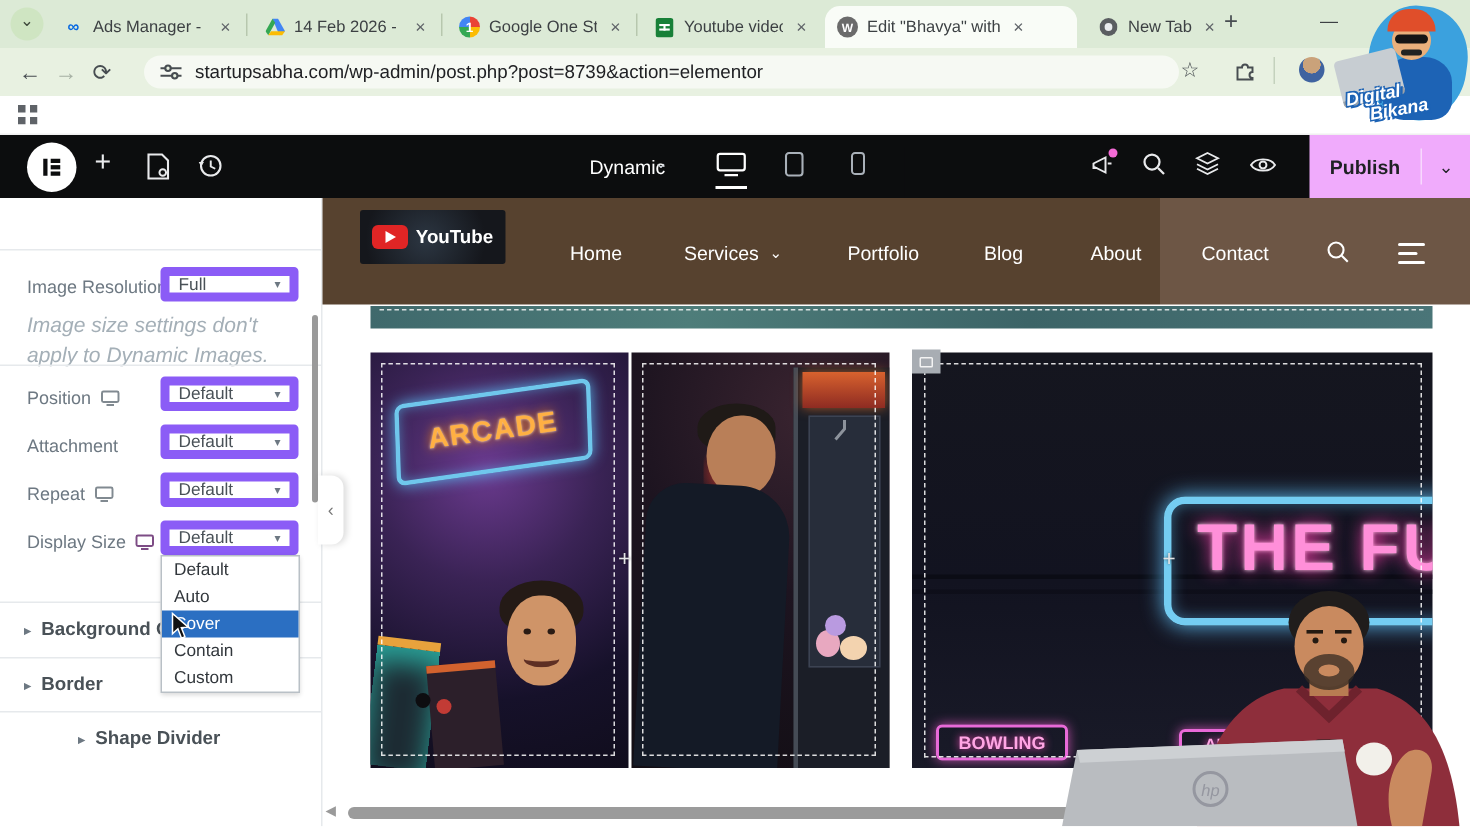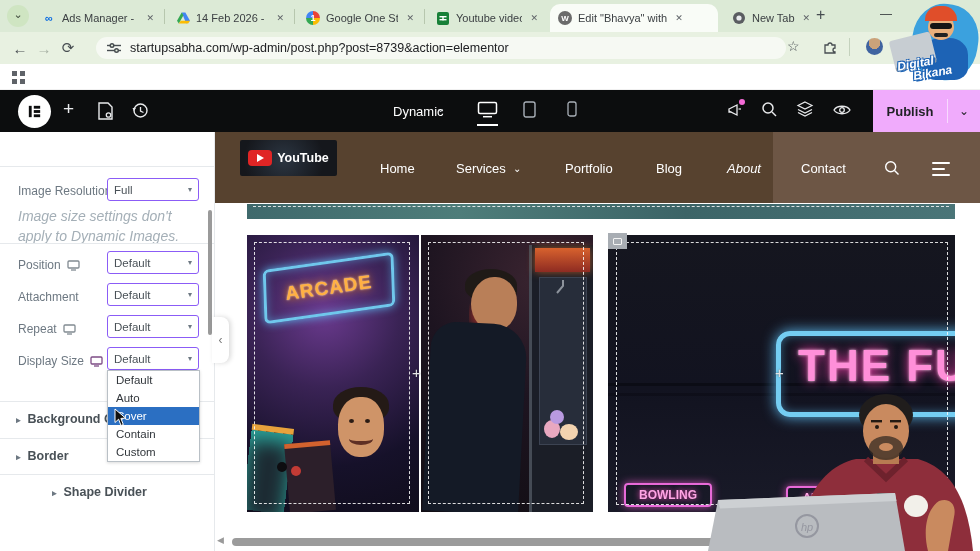--- a/index.html
+++ b/index.html
@@ -39,21 +39,21 @@
   .publish .pl{flex:1;text-align:center;font-size:13px;font-weight:bold;color:#1f2124;}
   .publish .pd{width:1px;height:24px;background:rgba(255,255,255,.55);}
   .publish .pc{width:32px;text-align:center;color:#1f2124;font-size:12px;}
 
   
   .panel{left:0;top:132px;width:215px;height:419px;background:#fff;border-right:1px solid #e6e9ec;}
   .ptitle{position:absolute;left:0;top:139px;width:215px;text-align:center;font-size:14.5px;
     font-weight:bold;color:#495157;}
   .hr{position:absolute;left:0;width:214px;height:1px;background:#e6e9ec;}
   .plabel{position:absolute;left:18px;font-size:12px;color:#6d7882;}
-  .sel{position:absolute;left:107px;width:92px;height:23px;border:1px solid #8b5cf6;border-radius:3px;
+  .sel{position:absolute;left:107px;width:92px;height:23px;border:6px solid #8b5cf6;border-radius:3px;
     background:#fff;display:flex;align-items:center;font-size:11.5px;color:#495157;padding:0 6px;}
   .sel .sv{flex:1;}
   .sel .sc{font-size:8px;color:#6d7882;}
   .pnote{position:absolute;left:18px;top:207px;width:172px;font-size:14px;font-style:italic;
     color:#a4afb7;line-height:1.4;}
   .moni{display:inline-block;margin-left:6px;vertical-align:-2px;}
   .ddown{position:absolute;left:107px;top:370px;width:93px;background:#fff;border:1px solid #b9c0c6;
     z-index:50;box-shadow:0 1px 3px rgba(0,0,0,.15);}
   .opt{height:18px;line-height:18px;padding:0 8px;font-size:11.5px;color:#32373c;white-space:nowrap;}
   .opt.hl{background:#2b6fc2;color:#fff;}
@@ -391,21 +391,21 @@
   <div class="abs phead"></div>
   <div class="plogo">
     <span class="playbtn"></span>
     <span class="plogotxt">YouTube</span>
   </div>
   <span class="pnav" style="left:380px;">Home</span>
   <span class="pnav" style="left:456px;">Services</span>
   <span class="pnav" style="left:513px;font-size:10px;top:163px;">⌄</span>
   <span class="pnav" style="left:565px;">Portfolio</span>
   <span class="pnav" style="left:656px;">Blog</span>
-  <span class="pnav" style="left:727px;font-style:italic;">About</span>
+  <span class="pnav" style="left:727px;">About</span>
   <span class="pnav" style="left:801px;">Contact</span>
   <span class="abs" style="left:884px;top:160px;">
     <svg width="16" height="16" viewBox="0 0 16 16">
         <circle cx="6.7" cy="6.7" r="5" fill="none" stroke="#fff" stroke-width="1.4"></circle>
         <line x1="10.5" y1="10.5" x2="14.5" y2="14.5" stroke="#fff" stroke-width="1.4"></line>
       </svg>
   </span>
   <span class="abs burger" style="left:932px;top:162px;width:18px;">
     <span style="width:18px;"></span>
     <span style="width:13px;"></span>

